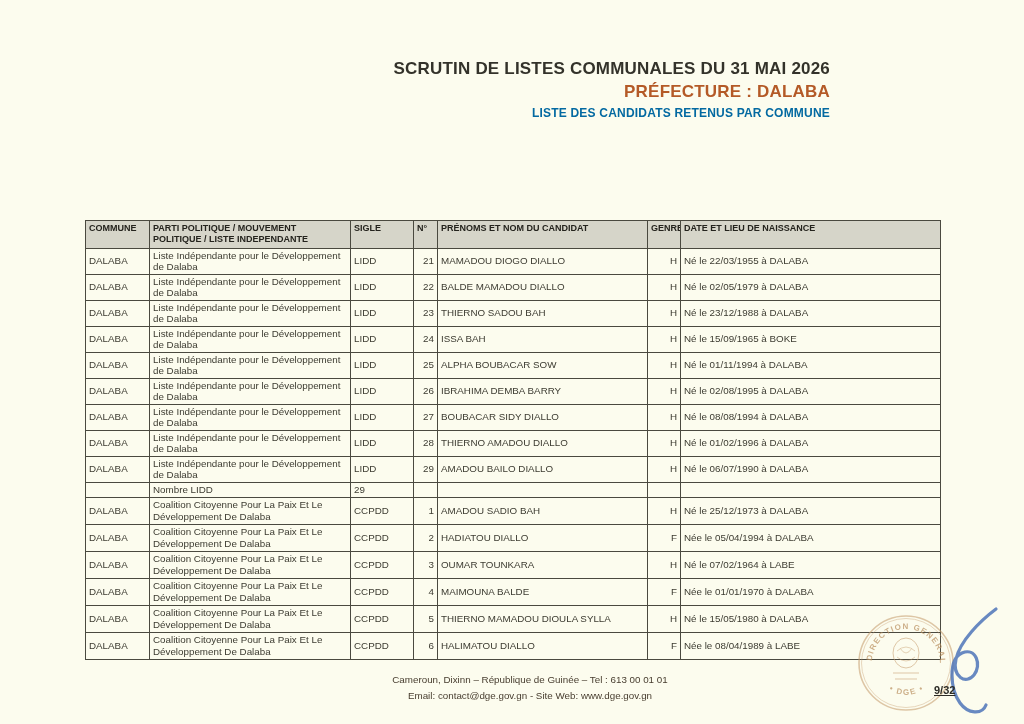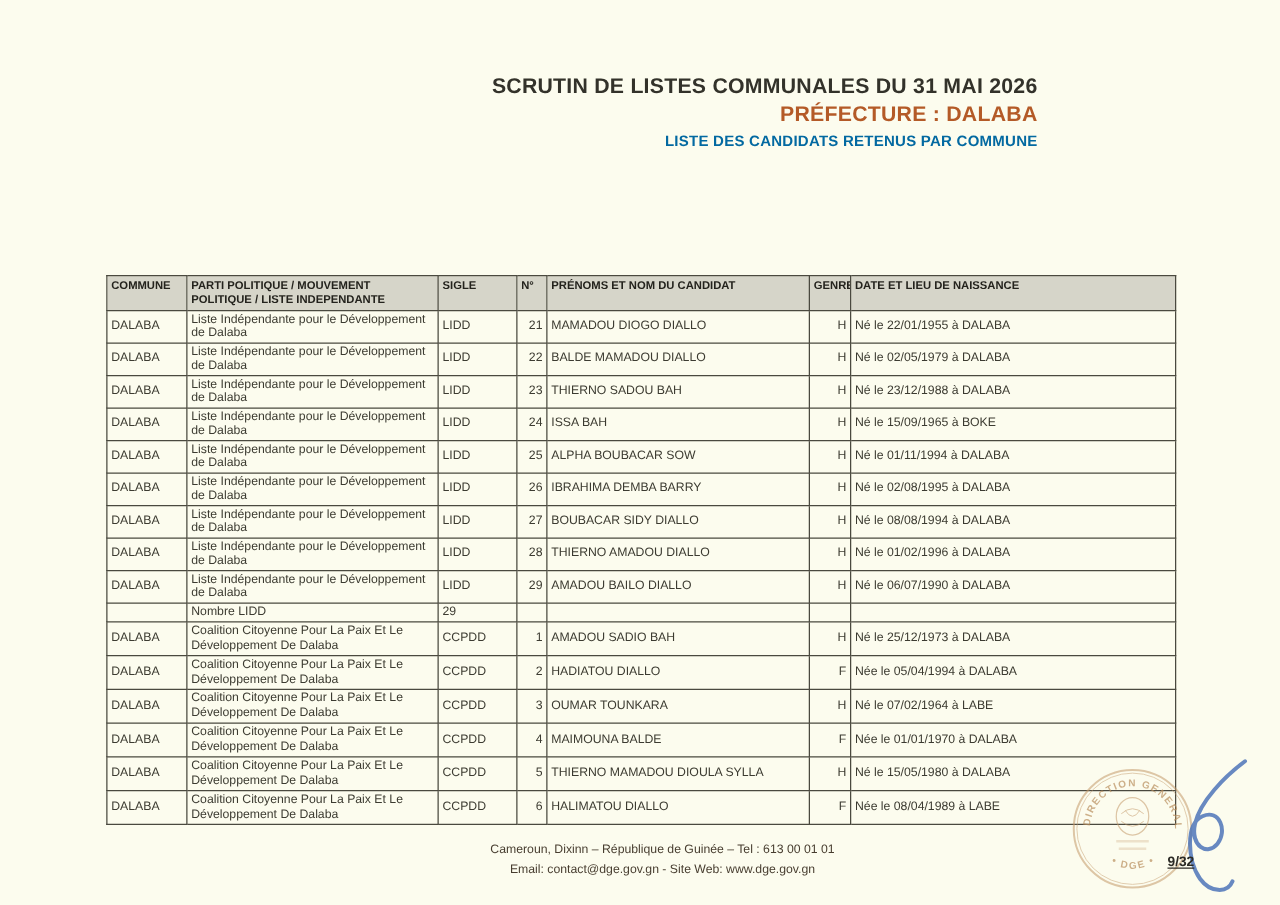--- a/index.html
+++ b/index.html
@@ -92,21 +92,21 @@
       </tr>
   </thead>
   <tbody>
       <tr class="row-lidd">
         <td class="c-commune">DALABA</td>
         <td class="c-parti">Liste Indépendante pour le Développement de Dalaba</td>
         <td class="c-sigle">LIDD</td>
         <td class="c-num">21</td>
         <td class="c-nom">MAMADOU DIOGO DIALLO</td>
         <td class="c-genre">H</td>
-        <td class="c-naissance">Né le 22/01/1955 à DALABA</td>
+        <td class="c-naissance">Né le 22/03/1955 à DALABA</td>
       </tr>
       <tr class="row-lidd">
         <td class="c-commune">DALABA</td>
         <td class="c-parti">Liste Indépendante pour le Développement de Dalaba</td>
         <td class="c-sigle">LIDD</td>
         <td class="c-num">22</td>
         <td class="c-nom">BALDE MAMADOU DIALLO</td>
         <td class="c-genre">H</td>
         <td class="c-naissance">Né le 02/05/1979 à DALABA</td>
       </tr>

